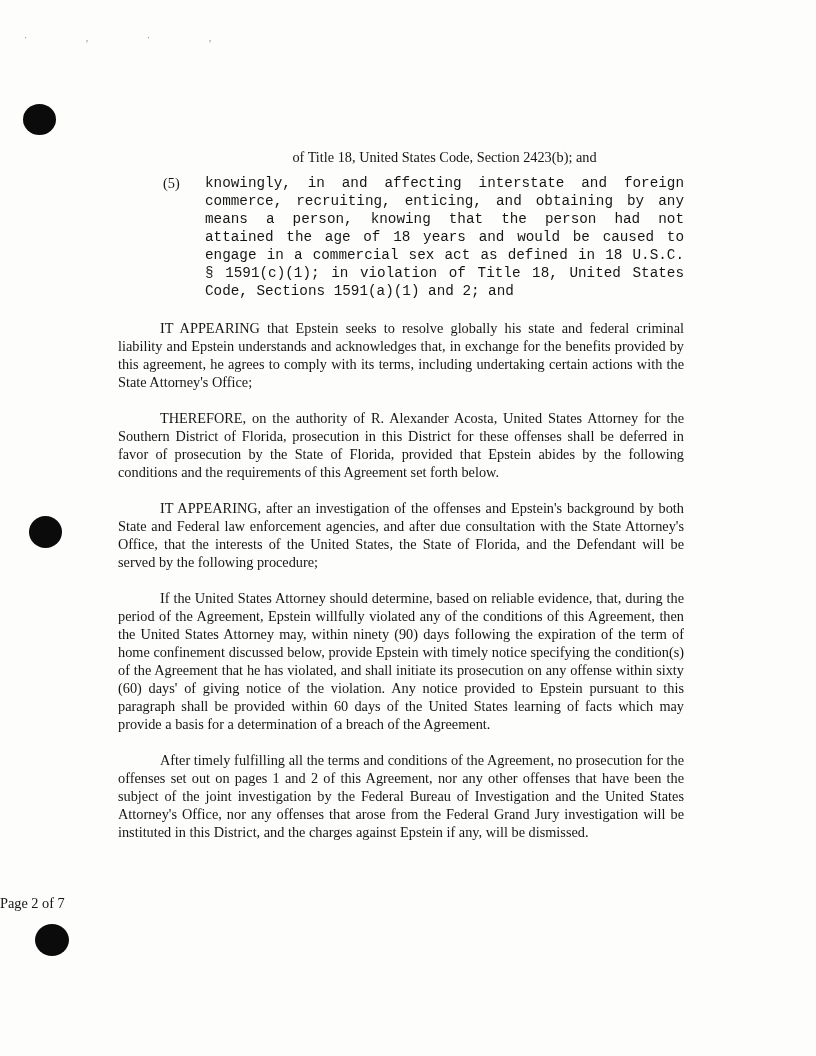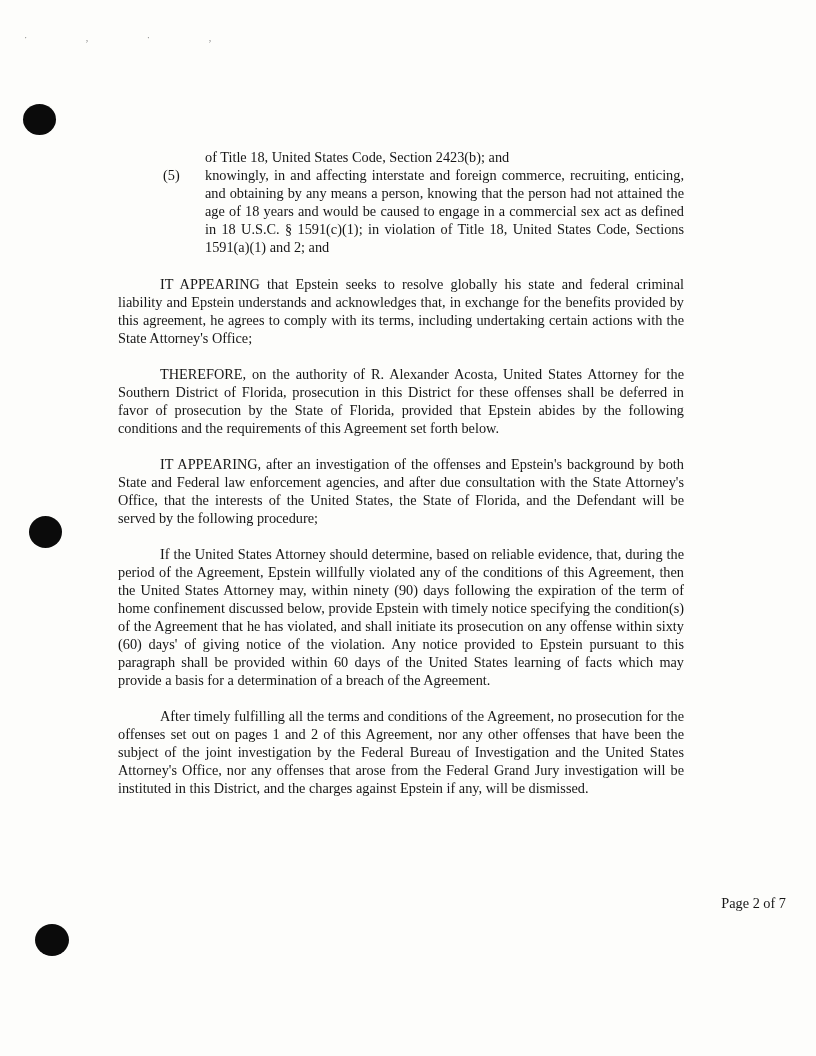--- a/index.html
+++ b/index.html
@@ -37,46 +37,48 @@
   .content {
     position: absolute;
     left: 118px;
     top: 148px;
     width: 566px;
     font-size: 14.3px;
     line-height: 18px;
   }
   .cont-line {
     margin-left: 87px;
-    margin-bottom: 0;
+    margin-bottom: 8px;
     white-space: nowrap;
+    text-align: center;
   }
   .list-item {
     display: flex;
     margin-left: 45px;
     margin-bottom: 19px;
   }
   .list-item .num {
     flex: 0 0 42px;
   }
   .list-item .item-text {
     flex: 1 1 auto;
     text-align: justify;
+    font-family: Liberation Mono, monospace;
   }
   .content p {
     margin: 0 0 18px 0;
     text-align: justify;
     text-indent: 42px;
   }
   .footer {
     position: absolute;
     top: 895px;
     left: 0;
     width: 786px;
-    text-align: right;
+    text-align: left;
     font-size: 14.3px;
     font-family: "Liberation Serif", "DejaVu Serif", serif;
     color: #161616;
   }
 </style>
 </head>
 <body>
 
 <div class="page">
 

